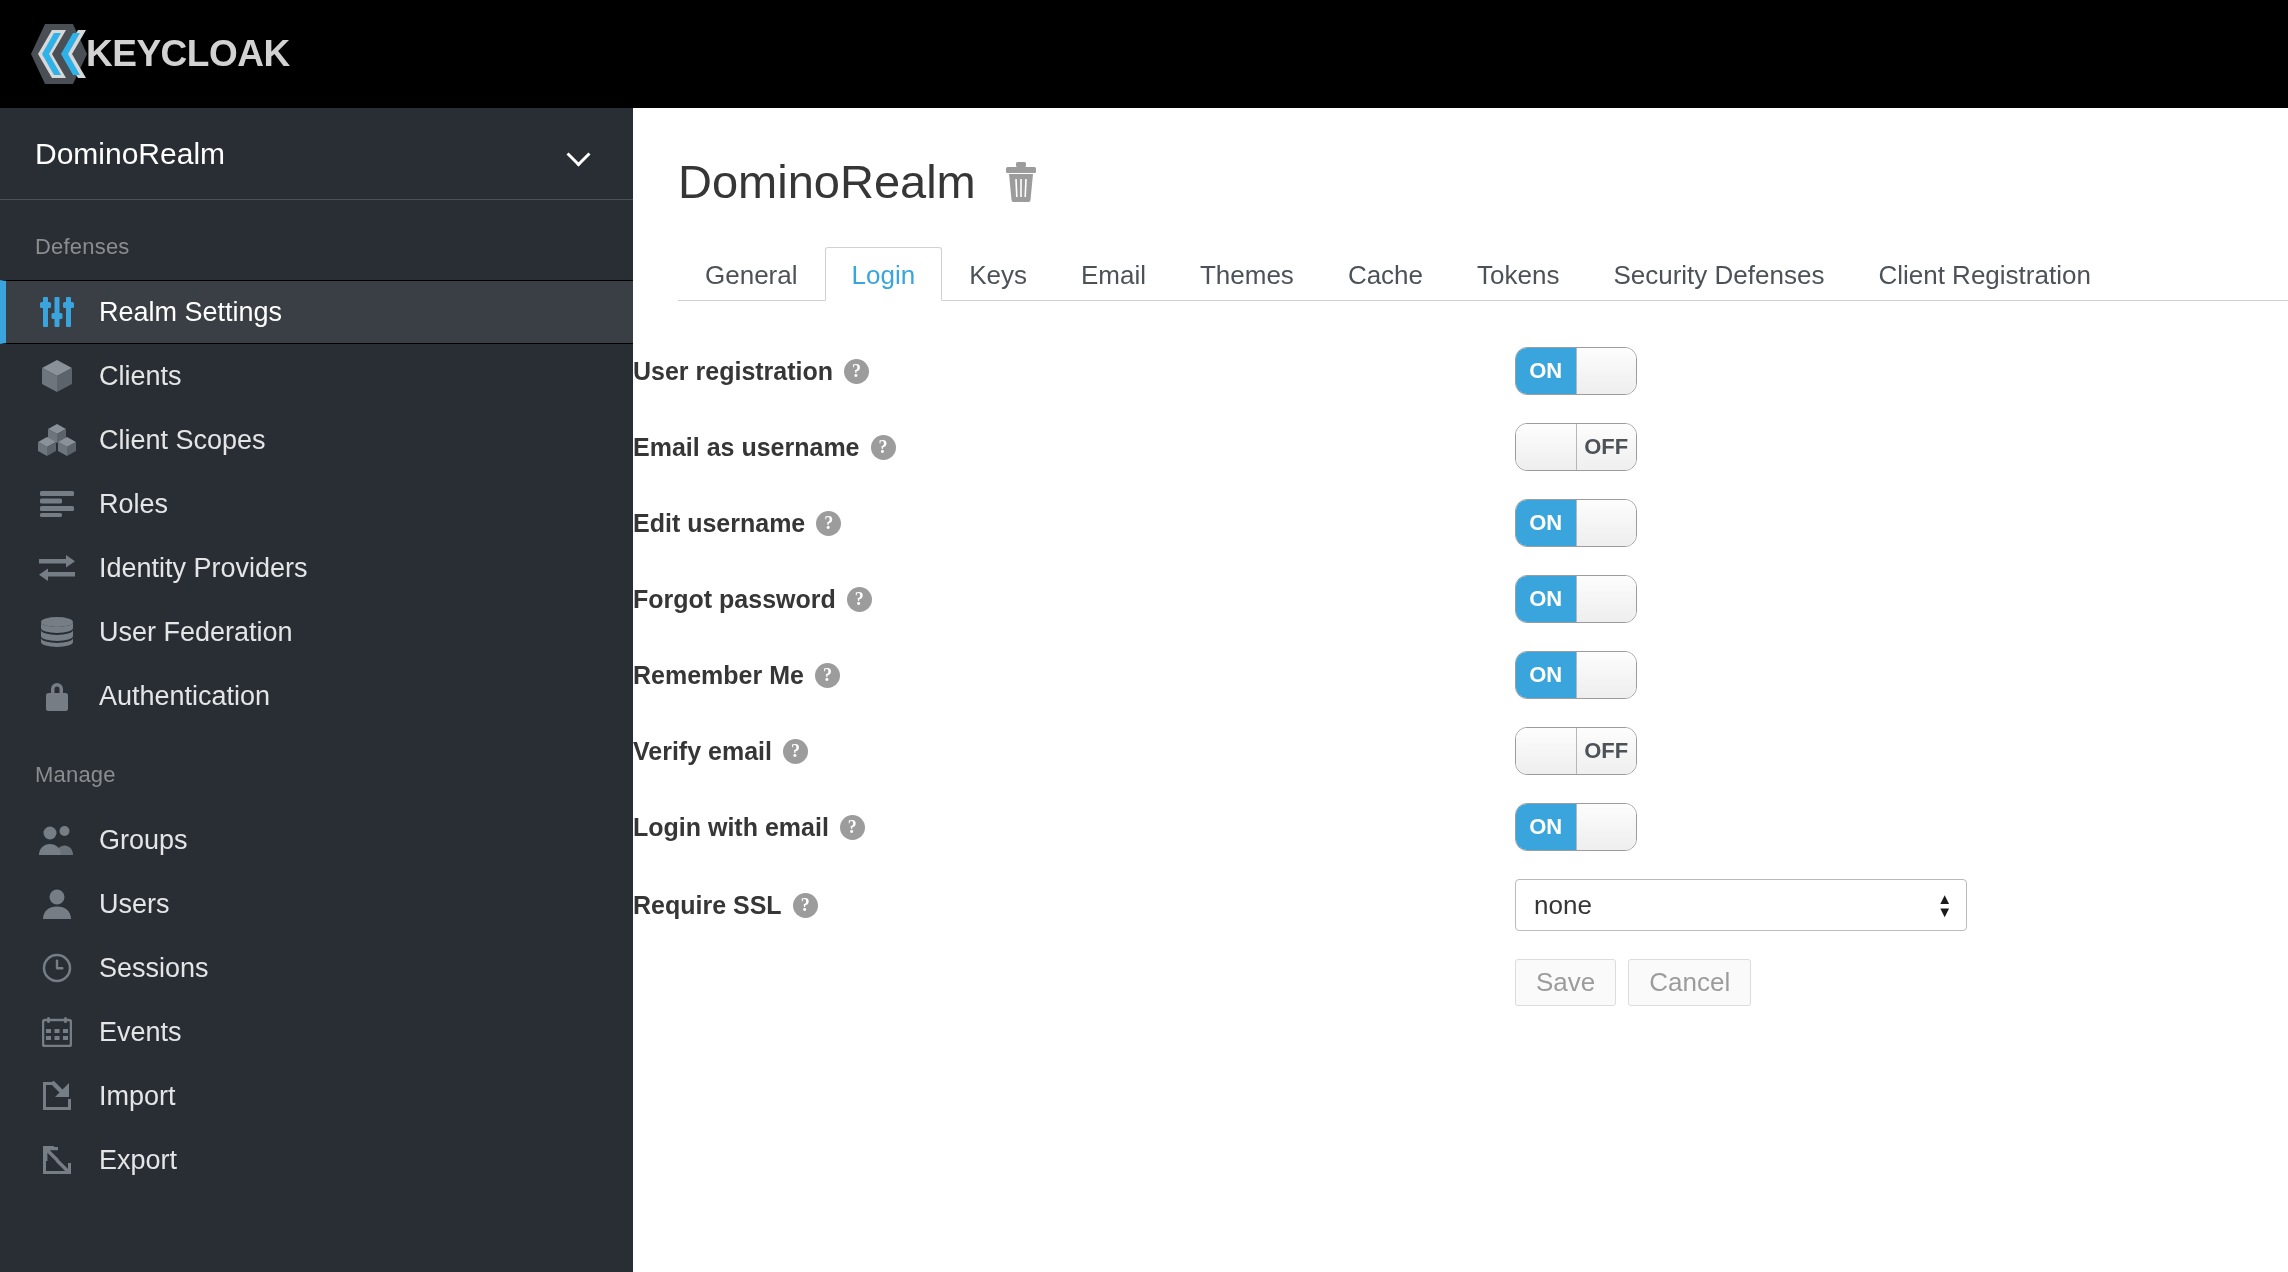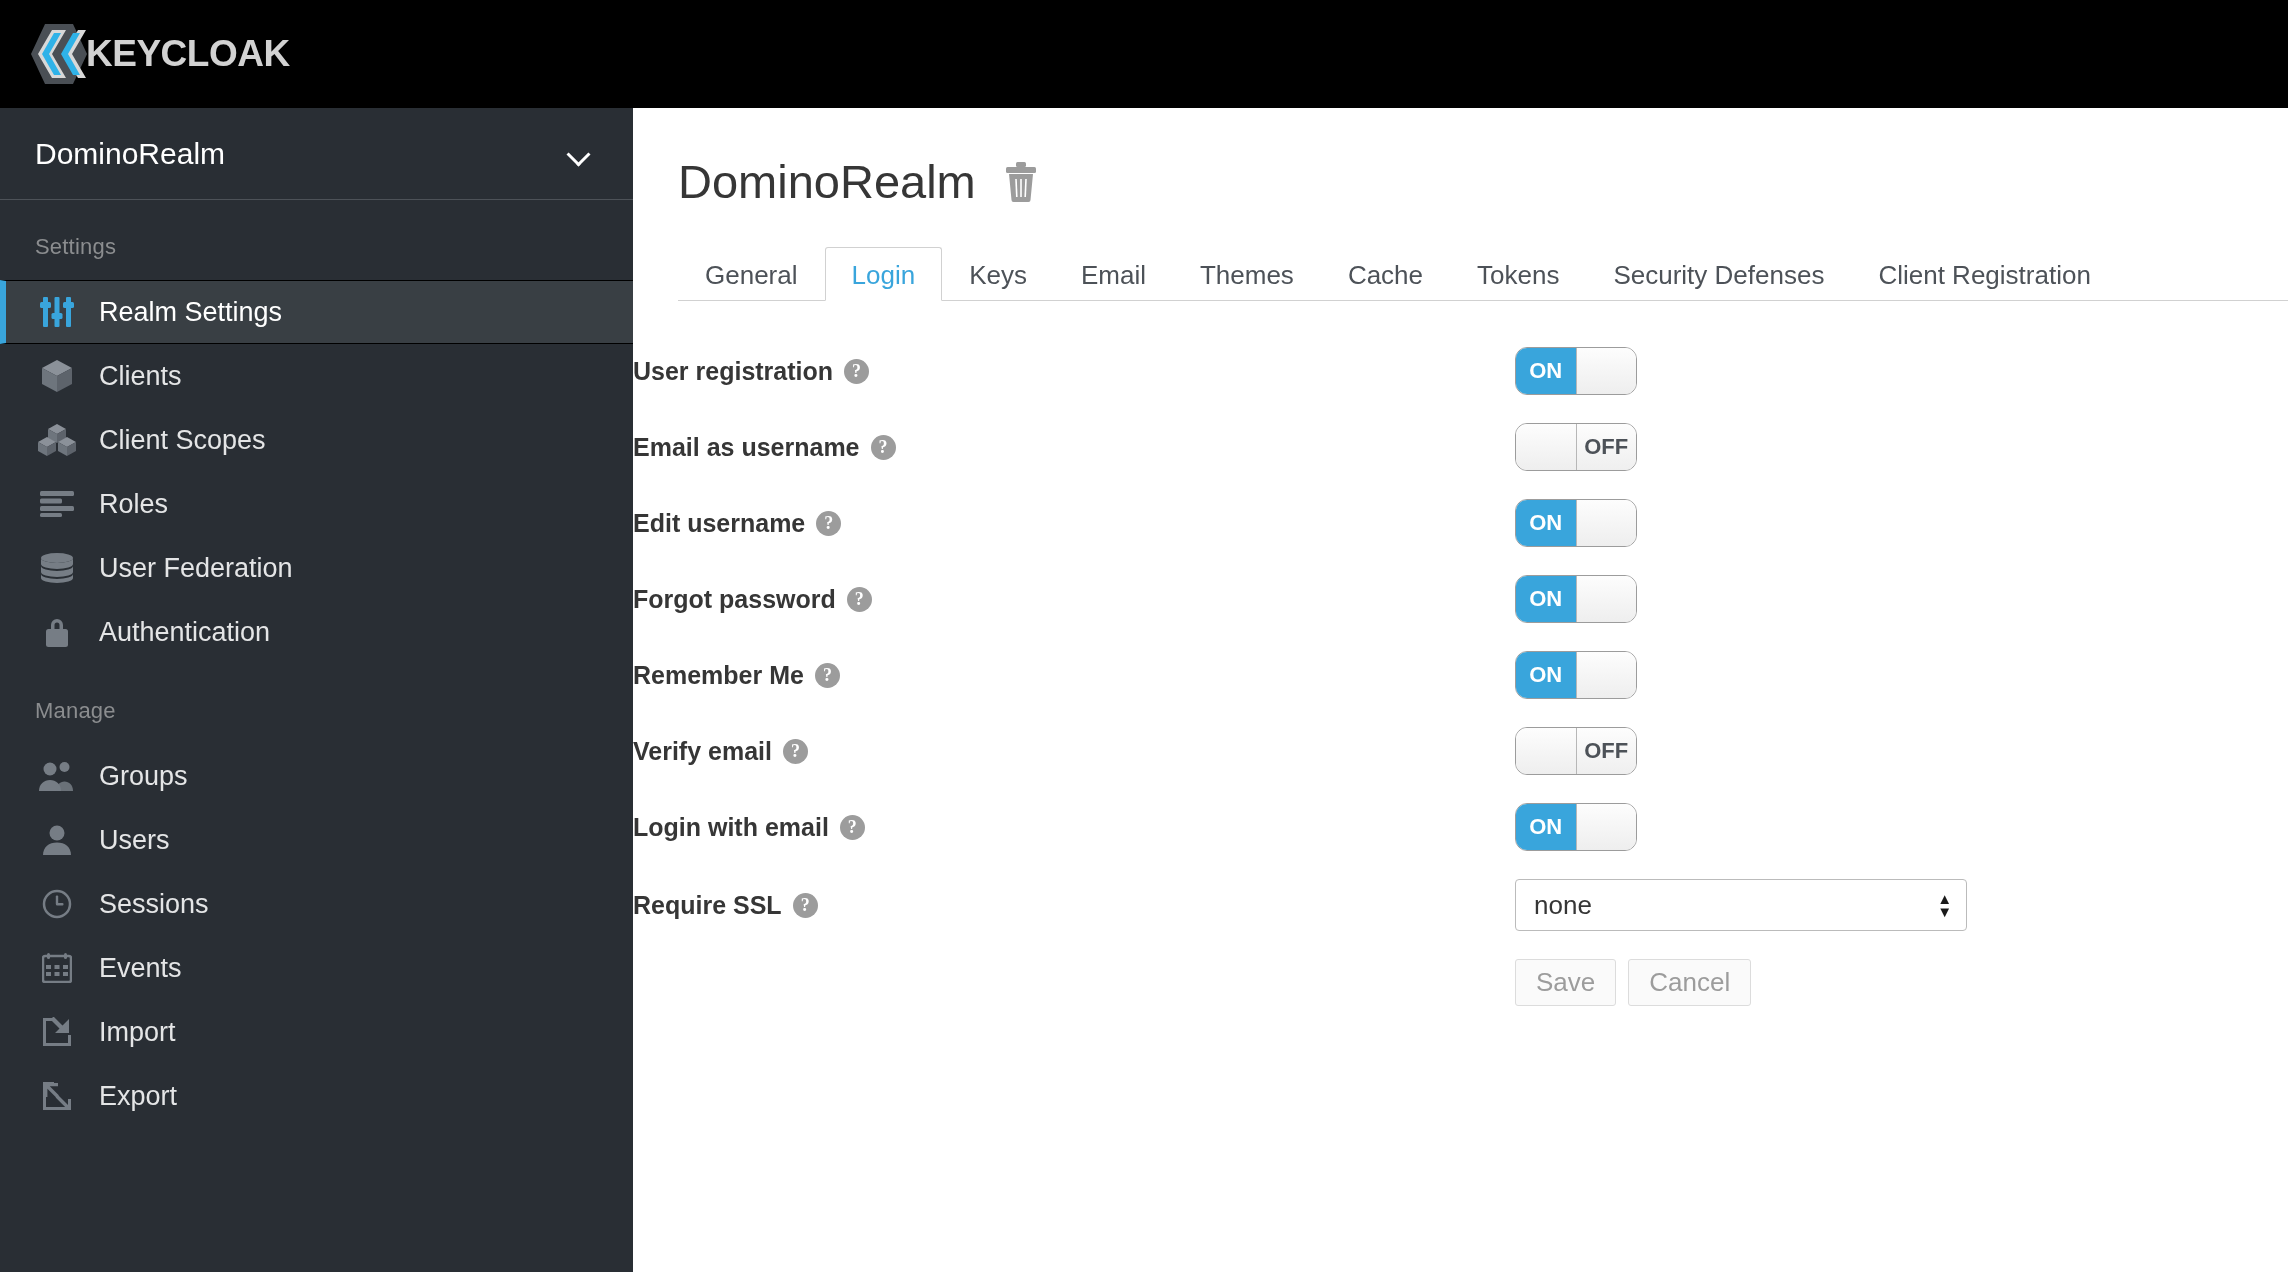--- a/index.html
+++ b/index.html
@@ -181,21 +181,21 @@
     </div>
   </div>
 
   <div class="sidebar">
 
     <div class="realm-select">
       <span class="realm-name">DominoRealm</span>
       <span class="chev"></span>
     </div>
 
-    <div class="nav-section-title">Settings</div>
+    <div class="nav-section-title">Defenses</div>
 
     <div class="nav-item active">
       <span class="nav-icon">
         <svg width="34" height="30" viewBox="0 0 34 30">
           <g fill="#39a5dc">
             <rect x="3" y="0" width="5" height="30" rx="1"></rect>
               <rect x="0" y="5" width="11" height="6" rx="1.5"></rect>
             <rect x="14.5" y="0" width="5" height="30" rx="1"></rect>
               <rect x="11.5" y="16" width="11" height="6" rx="1.5"></rect>
             <rect x="26" y="0" width="5" height="30" rx="1"></rect>
@@ -243,20 +243,33 @@
             <rect x="0" y="0" width="34" height="5" rx="1.5"></rect>
             <rect x="0" y="7.5" width="22" height="5" rx="1.5"></rect>
             <rect x="0" y="15" width="34" height="5" rx="1.5"></rect>
             <rect x="0" y="22" width="22" height="4" rx="1.5"></rect>
           </g>
         </svg>
       </span>
       <span class="nav-label">Roles</span>
     </div>
 
+    <div class="nav-item">
+      <span class="nav-icon">
+        <svg width="36" height="26" viewBox="0 0 36 26">
+          <g fill="#767d85">
+            <rect x="0" y="4" width="29" height="4.5"></rect>
+            <polygon points="27,0 36,6.25 27,12.5"></polygon>
+            <rect x="7" y="17" width="29" height="4.5"></rect>
+            <polygon points="9,13.5 0,19.75 9,26"></polygon>
+          </g>
+        </svg>
+      </span>
+      <span class="nav-label">Identity Providers</span>
+    </div>
 
     <div class="nav-item">
       <span class="nav-icon">
         <svg width="32" height="30" viewBox="0 0 32 30">
           <g fill="#767d85">
             <ellipse cx="16" cy="5" rx="16" ry="5"></ellipse>
             <path d="M0 5 v6 a16 5 0 0 0 32 0 V5 a16 5 0 0 1 -32 0 z"></path>
             <path d="M0 13 v6 a16 5 0 0 0 32 0 v-6 a16 5 0 0 1 -32 0 z"></path>
             <path d="M0 21 v4 a16 5 0 0 0 32 0 v-4 a16 5 0 0 1 -32 0 z"></path>
           </g>

